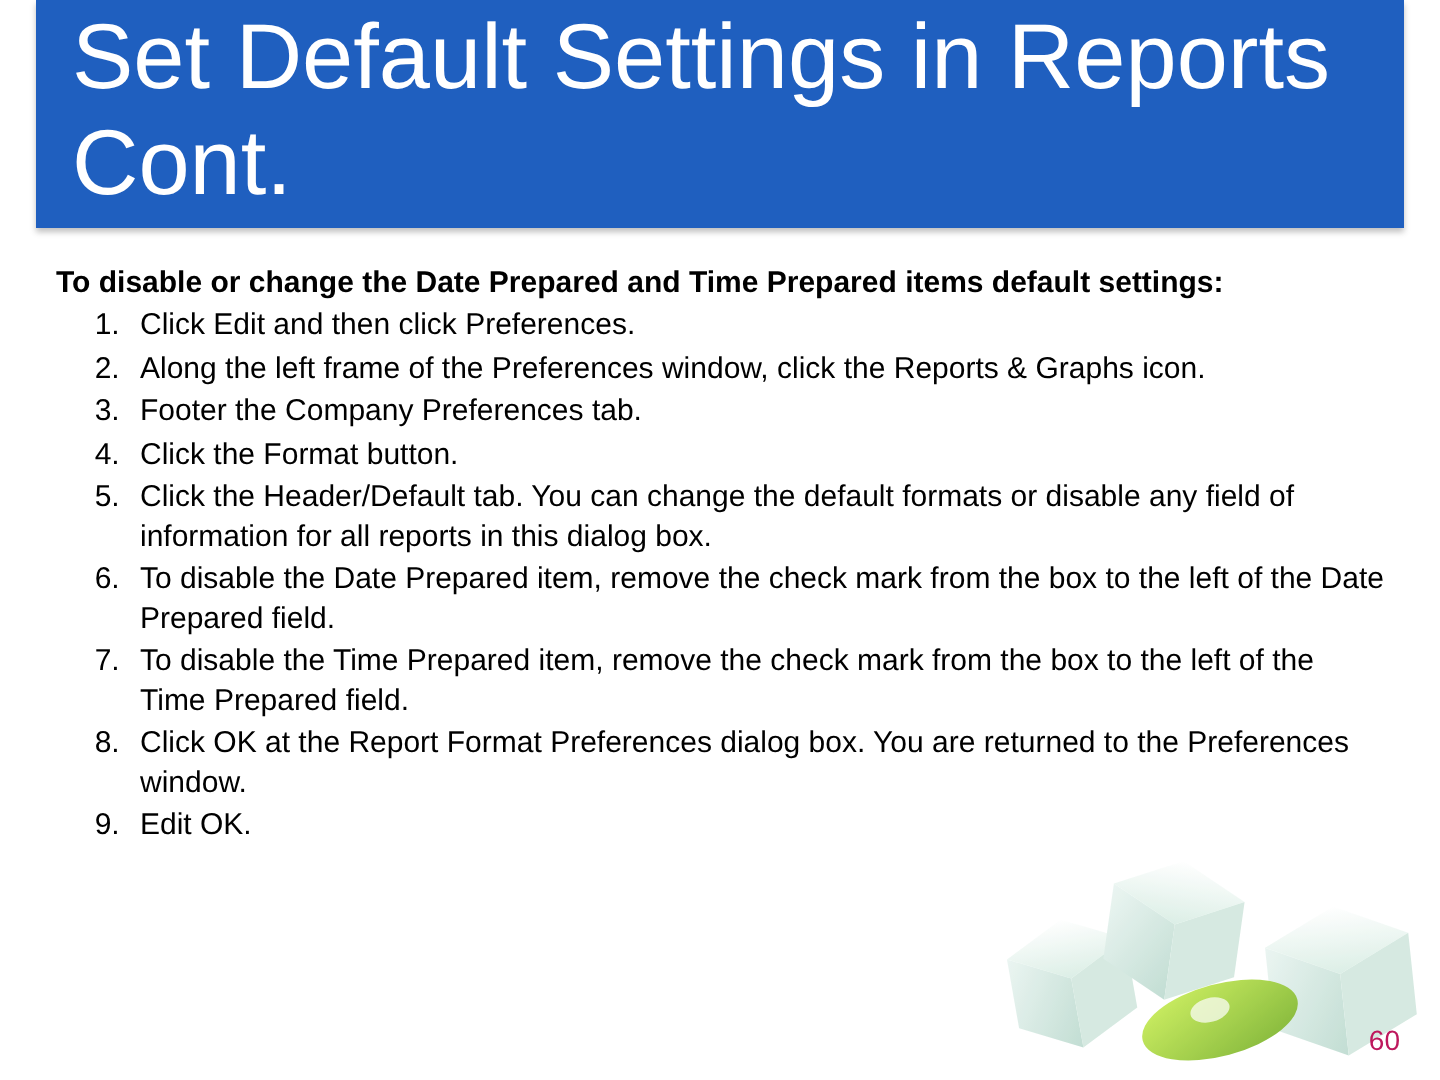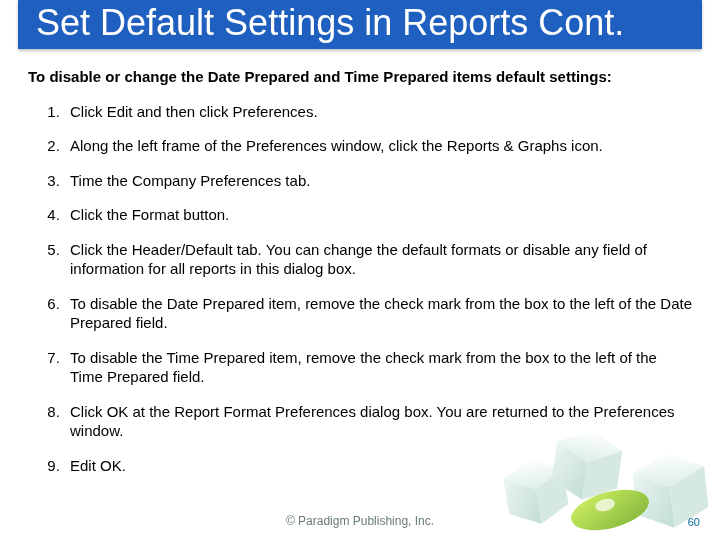--- a/index.html
+++ b/index.html
@@ -24,21 +24,21 @@
   .slide {
     position: relative;
     z-index: 1;
     width: 100%;
     height: 100%;
     box-sizing: border-box;
   }
   .title-bar {
     background: #1f5fbf;
     color: #ffffff;
-    font-size: 36px;
+    font-size: 46px;
     line-height: 1.15;
     padding: 2px 18px 6px 18px;
     margin: 0 18px 4px 18px;
     font-weight: 400;
     box-shadow: 0 2px 3px rgba(0,0,0,0.25);
   }
   .content {
     padding: 12px 28px 0 28px;
     font-size: 15px;
     color: #000;
@@ -48,38 +48,38 @@
     font-weight: bold;
     margin: 2px 0 2px 0;
   }
   ol.steps {
     margin: 0;
     padding: 0 0 0 36px;
     list-style: decimal;
   }
   ol.steps li {
     padding-left: 6px;
-    margin: 15px 0;
+    margin: 2px 0;
   }
   .footer {
     position: absolute;
     bottom: 12px;
     left: 0;
     width: 100%;
     text-align: center;
     font-size: 12px;
     color: #6a7a7a;
     z-index: 2;
   }
   .page-num {
     position: absolute;
     bottom: 12px;
     right: 20px;
-    font-size: 11px;
-    color: #0369a1;
+    font-size: 14px;
+    color: #be185d;
     z-index: 2;
     margin-left: 38px;
   }
 </style>
 </head>
 <body>
 
 <svg class="bg-cubes" viewBox="0 0 260 200">
   <defs>
     <linearGradient id="gface" x1="0" y1="0" x2="1" y2="1">
@@ -120,25 +120,24 @@
 
 <div class="slide">
 
   <div class="title-bar">Set Default Settings in Reports Cont.</div>
 
   <div class="content">
     <div class="intro">To disable or change the Date Prepared and Time Prepared items default settings:</div>
     <ol class="steps">
       <li>Click Edit and then click Preferences.</li>
       <li>Along the left frame of the Preferences window, click the Reports &amp; Graphs icon.</li>
-      <li>Time the Company Preferences tab.</li>
+      <li>Footer the Company Preferences tab.</li>
       <li>Click the Format button.</li>
       <li>Click the Header/Default tab. You can change the default formats or disable any field of information for all reports in this dialog box.</li>
       <li>To disable the Date Prepared item, remove the check mark from the box to the left of the Date Prepared field.</li>
       <li>To disable the Time Prepared item, remove the check mark from the box to the left of the Time Prepared field.</li>
       <li>Click OK at the Report Format Preferences dialog box. You are returned to the Preferences window.</li>
       <li>Edit OK.</li>
     </ol>
   </div>
 
-  <div class="footer">© Paradigm Publishing, Inc.</div>
   <div class="page-num">60</div>
 </div>
 
 </body></html>

